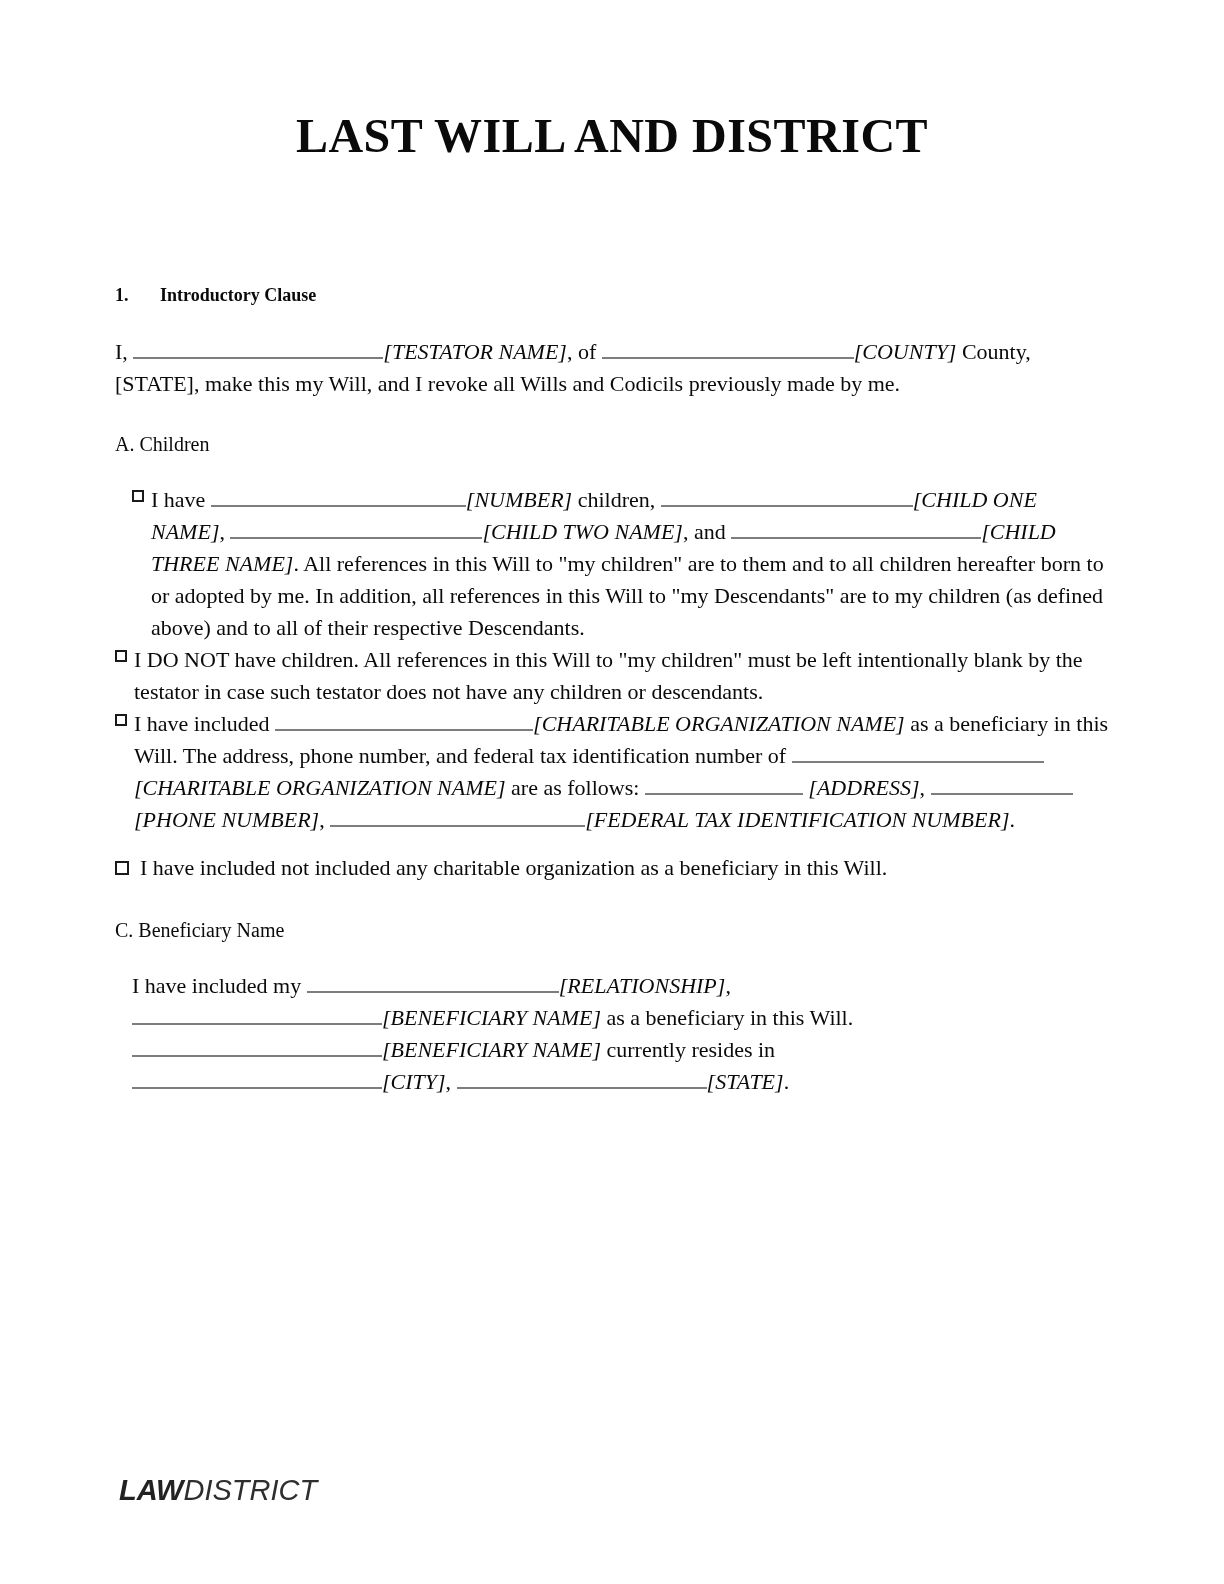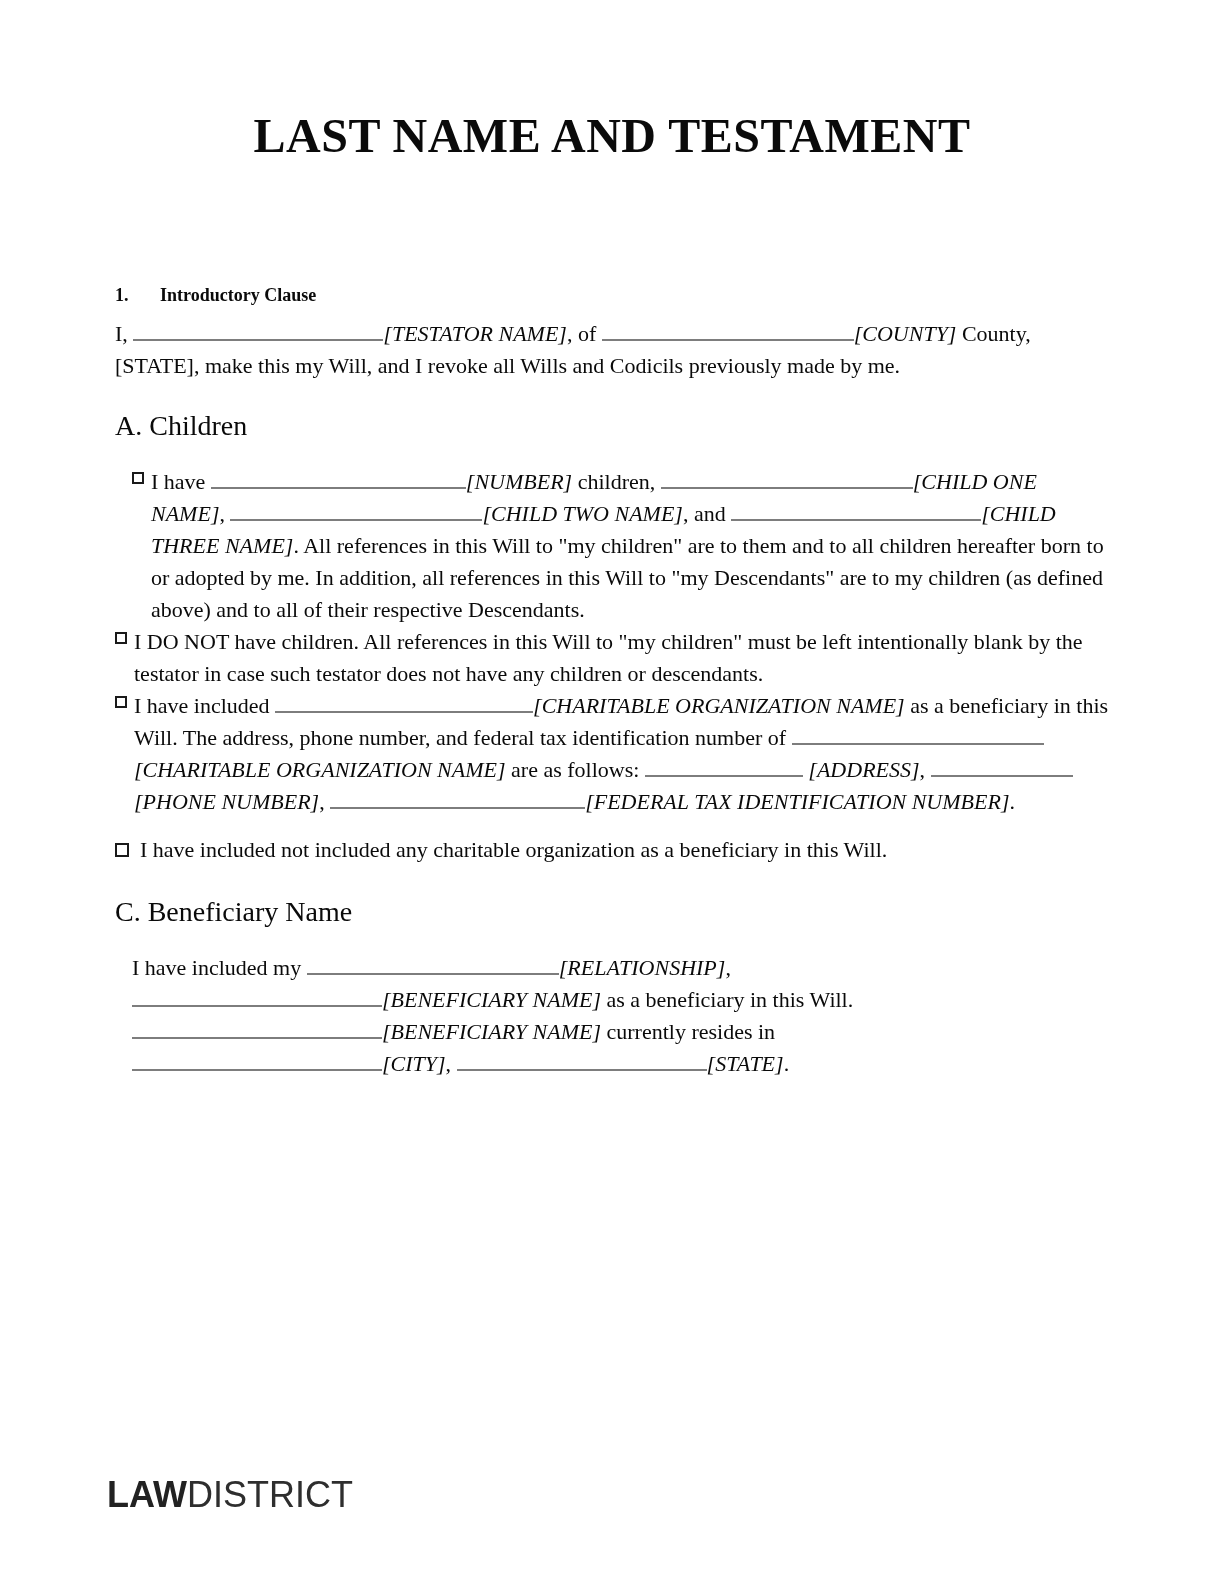--- a/index.html
+++ b/index.html
@@ -29,27 +29,27 @@
   .sec-heading {
     margin-top:54px;
     font-size:18px;
     font-weight:bold;
     line-height:30px;
   }
   .sec-heading:first-child { margin-top:116px; }
   .sec-num { display:inline-block; min-width:45px; }
   .subheading {
     margin-top:28px;
-    font-size:28px;
+    font-size:20px;
     line-height:32px;
     font-family:Liberation Serif, serif;
   }
   .sec-heading + .subheading { margin-top:24px; }
   .para {
-    margin-top:8px;
+    margin-top:26px;
     font-size:22px;
     line-height:32px;
     text-align:left;
   }
   .subheading + .para { margin-top:24px;margin-left:17px; }
   .checkpara {
     position:relative;
     padding-left:19px;
     margin-top:30px;
   }
@@ -82,43 +82,44 @@
     top:0px;
   }
   .footer {
     position:absolute;
     left:0; top:1474px;
     width:1224px;
     height:40px;
   }
   .brand {
     position:absolute;
-    left:107px; top:0;
+    left:119px; top:0;
     font-family:"Liberation Sans", sans-serif;
-    font-size:36px;
+    font-size:29px;
     color:#222222;
     letter-spacing:0px;
+    font-style:italic;
   }
   .brand-bold { font-weight:bold; }
   .brand-light { font-weight:400; color:#2e2e2e; }
   .page-num {
     position:absolute;
     left:0; right:0;
     top:4px;
     text-align:center;
     font-size:22px;
     font-family:"Liberation Serif", serif;
     color:#000;
   }
 </style>
 </head>
 <body>
 
 <div class="page">
-  <h1 class="doc-title">LAST NAME AND TESTAMENT</h1>
+  <h1 class="doc-title">LAST WILL AND DISTRICT</h1>
 
   <div class="content">
       <div class="sec-heading"><span class="sec-num">1.</span><span class="sec-title">Introductory Clause</span></div>
       <div class="para"><span>I, </span><span class="blank" style="width: 250px;"></span><span class="ital">[TESTATOR NAME]</span><span>, of </span><span class="blank" style="width: 252px;"></span><span class="ital">[COUNTY]</span><span> County, [STATE], make this my Will, and I revoke all Wills and Codicils previously made by me.</span></div>
       <div class="subheading">A. Children</div>
       <div class="para checkpara"><span class="cb cb-sup"></span><span>I have </span><span class="blank" style="width: 255px;"></span><span class="ital">[NUMBER]</span><span> children, </span><span class="blank" style="width: 252px;"></span><span class="ital">[CHILD ONE NAME]</span><span>, </span><span class="blank" style="width: 252px;"></span><span class="ital">[CHILD TWO NAME]</span><span>, and </span><span class="blank" style="width: 250px;"></span><span class="ital">[CHILD THREE NAME]</span><span>. All references in this Will to "my children" are to them and to all children hereafter born to or adopted by me. In addition, all references in this Will to "my Descendants" are to my children (as defined above) and to all of their respective Descendants.</span></div>
       <div class="para checkpara"><span class="cb cb-sup"></span><span>I DO NOT have children. All references in this Will to "my children" must be left intentionally blank by the testator in case such testator does not have any children or descendants.</span></div>
       <div class="para checkpara"><span class="cb cb-sup"></span><span>I have included </span><span class="blank" style="width: 258px;"></span><span class="ital">[CHARITABLE ORGANIZATION NAME]</span><span> as a beneficiary in this Will. The address, phone number, and federal tax identification number of </span><span class="blank" style="width: 252px;"></span><span class="ital">[CHARITABLE ORGANIZATION NAME]</span><span> are as follows: </span><span class="blank" style="width: 158px;"></span><span> </span><span class="ital">[ADDRESS]</span><span>, </span><span class="blank" style="width: 142px;"></span><span class="ital">[PHONE NUMBER]</span><span>, </span><span class="blank" style="width: 255px;"></span><span class="ital">[FEDERAL TAX IDENTIFICATION NUMBER]</span><span>.</span></div>
       <div class="para checkline"><span class="cb cb-inline"></span><span>I have included not included any charitable organization as a beneficiary in this Will.</span></div>
       <div class="subheading">C. Beneficiary Name</div>

